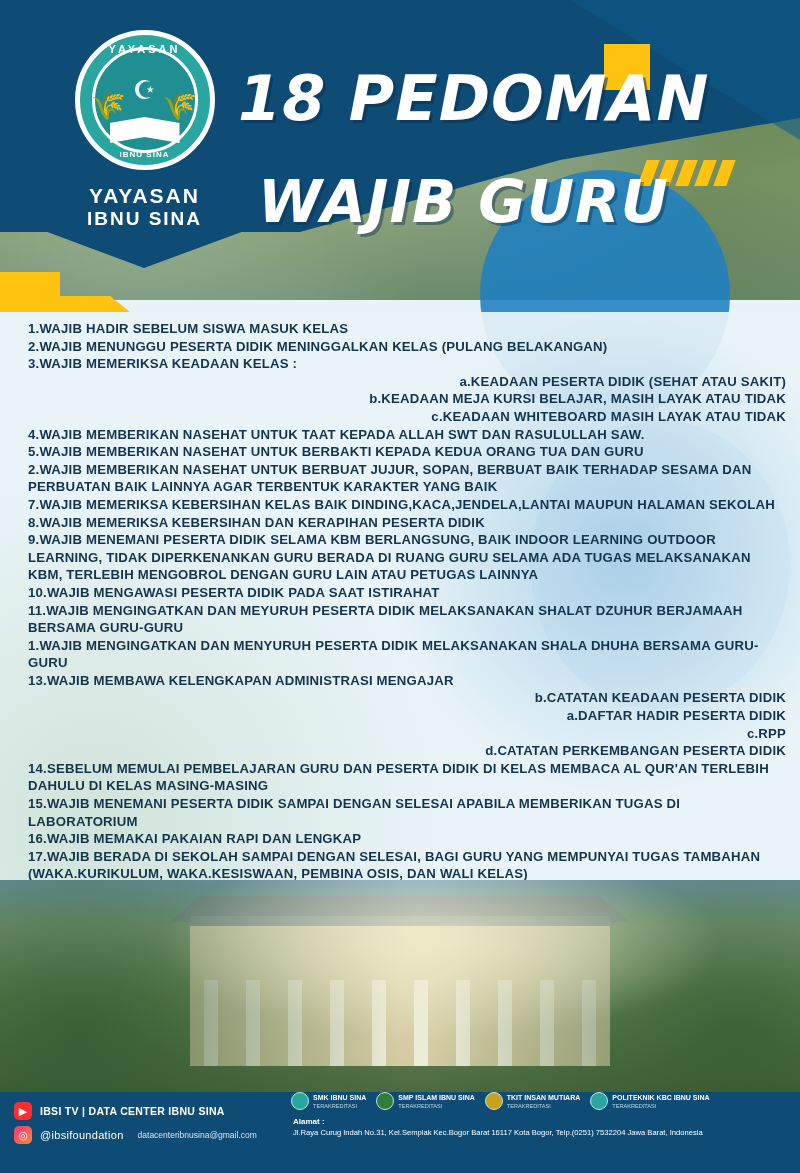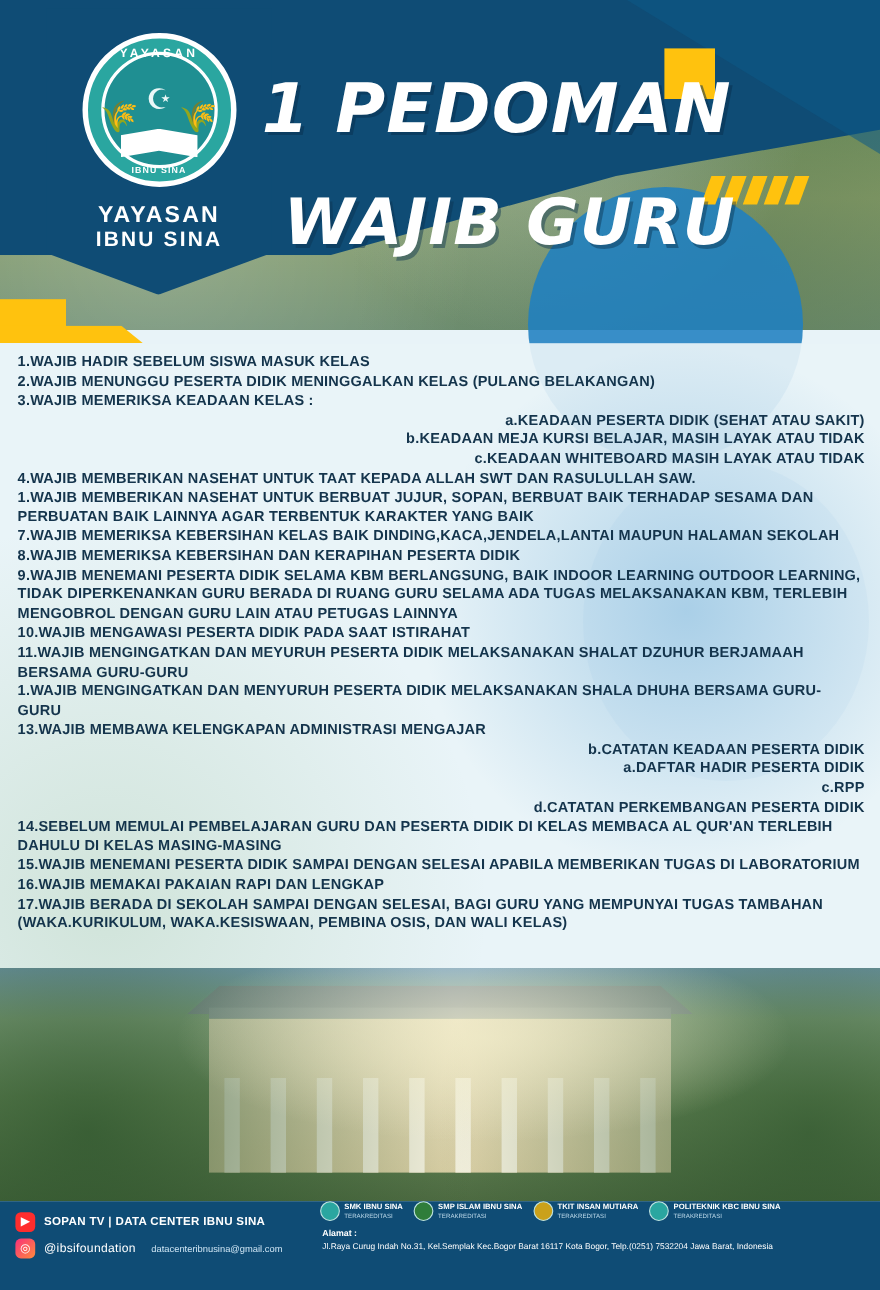--- a/index.html
+++ b/index.html
@@ -174,21 +174,21 @@
   .body-area:before {
     content: "";
     position: absolute; inset: 0;
     background:
       radial-gradient(circle at 78% 42%, rgba(42,134,198,.30), transparent 34%),
       radial-gradient(circle at 12% 88%, rgba(120,170,110,.22), transparent 40%);
     pointer-events: none;
   }
   .list {
     position: relative;
-    padding: 8px 14px 0 16px;
+    padding: 8px 14px 0 28px;
     color: #14344c;
     font-size: 13.2px;
     line-height: 17.6px;
     font-weight: bold;
     letter-spacing: .2px;
   }
   .list .item { margin: 0; }
   .list .sub { padding-left: 22px; text-align: right; }
 
   
@@ -291,36 +291,37 @@
       <div class="logo-star">☪</div>
       <div class="logo-wheat l">🌾</div>
       <div class="logo-wheat r">🌾</div>
       <div class="logo-book"></div>
       <div class="logo-sub">IBNU SINA</div>
     </div>
     <div class="badge-line1">YAYASAN</div>
     <div class="badge-line2">IBNU SINA</div>
   </div>
 
-  <div class="title-1">1 PEDOMAN</div>
+  <div class="title-1">18 PEDOMAN</div>
   <div class="title-2">WAJIB GURU</div>
 
   <div class="yellow-strip"></div>
   <div class="yellow-strip2"></div>
 
   <div class="body-area">
     <div class="list" id="list-container">
         <div class="item">1.WAJIB HADIR SEBELUM SISWA MASUK KELAS</div>
         <div class="item">2.WAJIB MENUNGGU PESERTA DIDIK MENINGGALKAN KELAS (PULANG BELAKANGAN)</div>
         <div class="item">3.WAJIB MEMERIKSA KEADAAN KELAS :</div>
         <div class="item sub">a.KEADAAN PESERTA DIDIK (SEHAT ATAU SAKIT)</div>
         <div class="item sub">b.KEADAAN MEJA KURSI BELAJAR, MASIH LAYAK ATAU TIDAK</div>
         <div class="item sub">c.KEADAAN WHITEBOARD MASIH LAYAK ATAU TIDAK</div>
         <div class="item">4.WAJIB MEMBERIKAN NASEHAT UNTUK TAAT KEPADA ALLAH SWT DAN RASULULLAH SAW.</div>
-        <div class="item">1.WAJIB MEMBERIKAN NASEHAT UNTUK BERBUAT JUJUR, SOPAN, BERBUAT BAIK TERHADAP SESAMA DAN PERBUATAN BAIK LAINNYA AGAR TERBENTUK KARAKTER YANG BAIK</div>
+        <div class="item">5.WAJIB MEMBERIKAN NASEHAT UNTUK BERBAKTI KEPADA KEDUA ORANG TUA DAN GURU</div>
+        <div class="item">2.WAJIB MEMBERIKAN NASEHAT UNTUK BERBUAT JUJUR, SOPAN, BERBUAT BAIK TERHADAP SESAMA DAN PERBUATAN BAIK LAINNYA AGAR TERBENTUK KARAKTER YANG BAIK</div>
         <div class="item">7.WAJIB MEMERIKSA KEBERSIHAN KELAS BAIK DINDING,KACA,JENDELA,LANTAI MAUPUN HALAMAN SEKOLAH</div>
         <div class="item">8.WAJIB MEMERIKSA KEBERSIHAN DAN KERAPIHAN PESERTA DIDIK</div>
         <div class="item">9.WAJIB MENEMANI PESERTA DIDIK SELAMA KBM BERLANGSUNG, BAIK INDOOR LEARNING OUTDOOR LEARNING, TIDAK DIPERKENANKAN GURU BERADA DI RUANG GURU SELAMA ADA TUGAS MELAKSANAKAN KBM, TERLEBIH MENGOBROL DENGAN GURU LAIN ATAU PETUGAS LAINNYA</div>
         <div class="item">10.WAJIB MENGAWASI PESERTA DIDIK PADA SAAT ISTIRAHAT</div>
         <div class="item">11.WAJIB MENGINGATKAN DAN MEYURUH PESERTA DIDIK MELAKSANAKAN SHALAT DZUHUR BERJAMAAH BERSAMA GURU-GURU</div>
         <div class="item">1.WAJIB MENGINGATKAN DAN MENYURUH PESERTA DIDIK MELAKSANAKAN SHALA DHUHA BERSAMA GURU-GURU</div>
         <div class="item">13.WAJIB MEMBAWA KELENGKAPAN ADMINISTRASI MENGAJAR</div>
         <div class="item sub">b.CATATAN KEADAAN PESERTA DIDIK</div>
         <div class="item sub">a.DAFTAR HADIR PESERTA DIDIK</div>
         <div class="item sub">c.RPP</div>
@@ -347,21 +348,21 @@
           <i></i>
           <i></i>
       </div>
     </div>
   </div>
 
   <div class="footer">
     <div class="footer-left">
       <div class="soc-row">
         <span class="soc-ico yt">▶</span>
-        <span class="soc-text">SOPAN TV | DATA CENTER IBNU SINA</span>
+        <span class="soc-text">IBSI TV | DATA CENTER IBNU SINA</span>
       </div>
       <div class="soc-row">
         <span class="soc-ico">◎</span>
         <span class="soc-text small">@ibsifoundation</span>
         <span class="mail">datacenteribnusina@gmail.com</span>
       </div>
     </div>
     <div class="footer-right">
       <div class="school-row" id="school-row">
           <div class="school">

